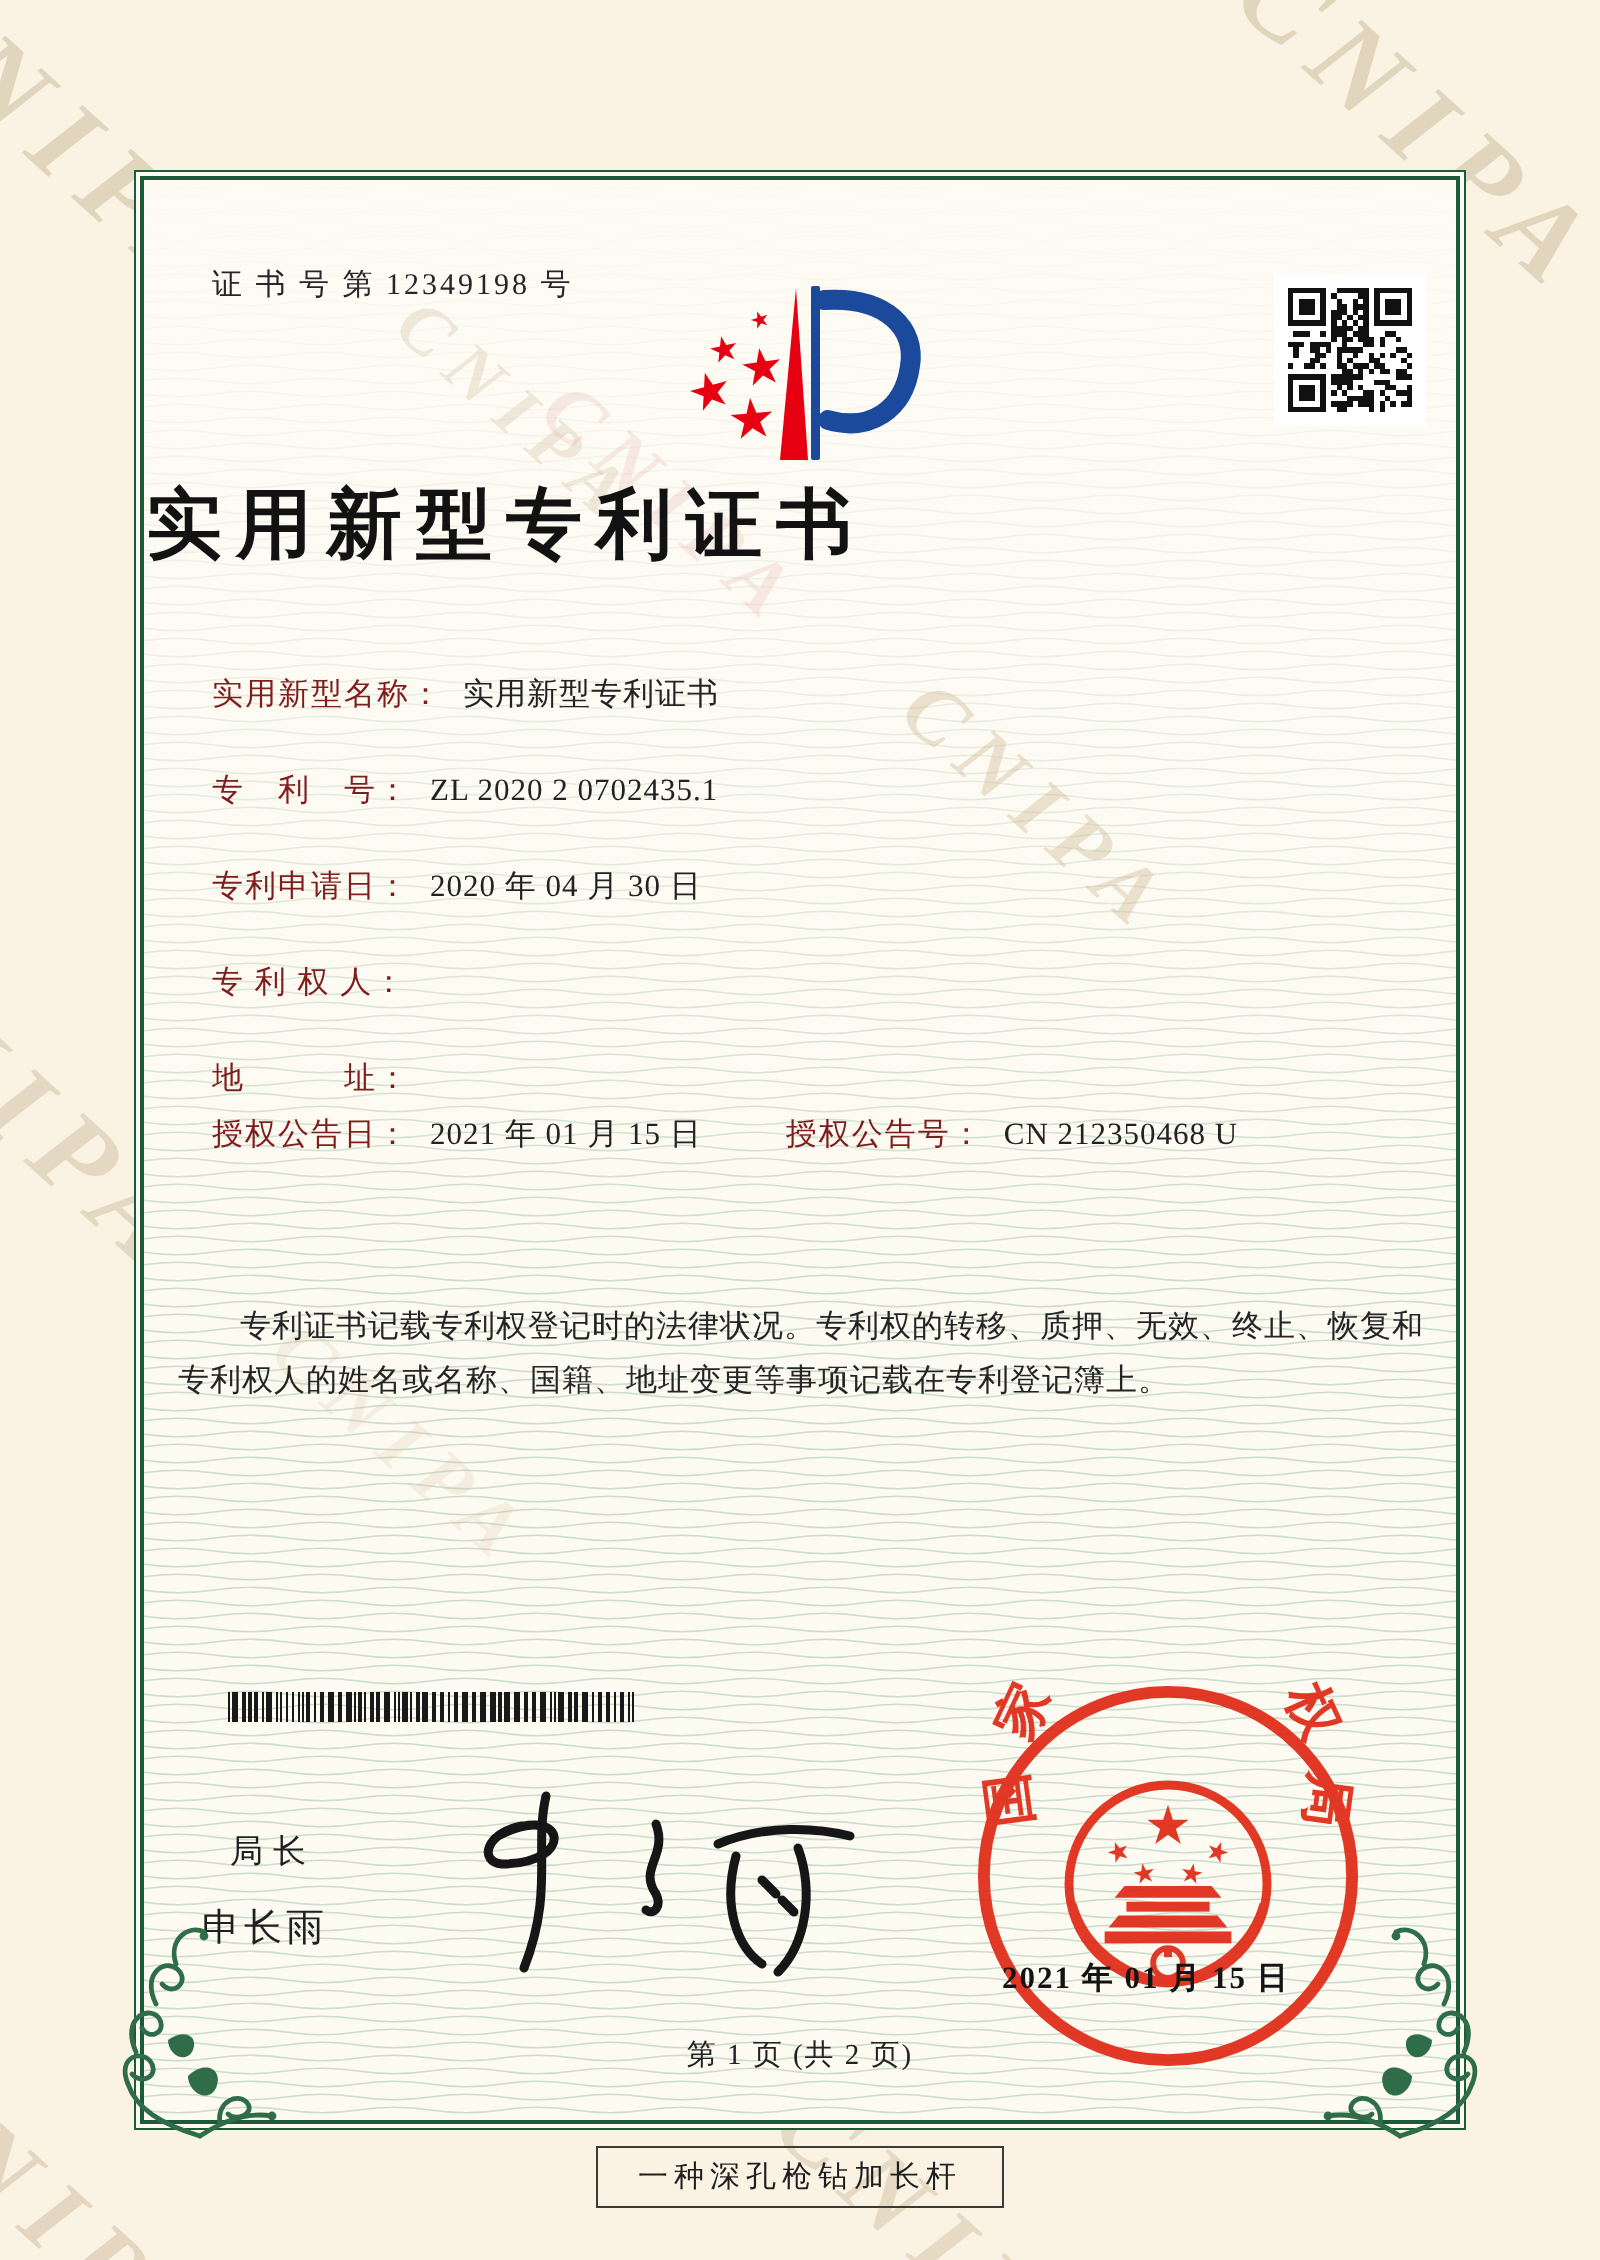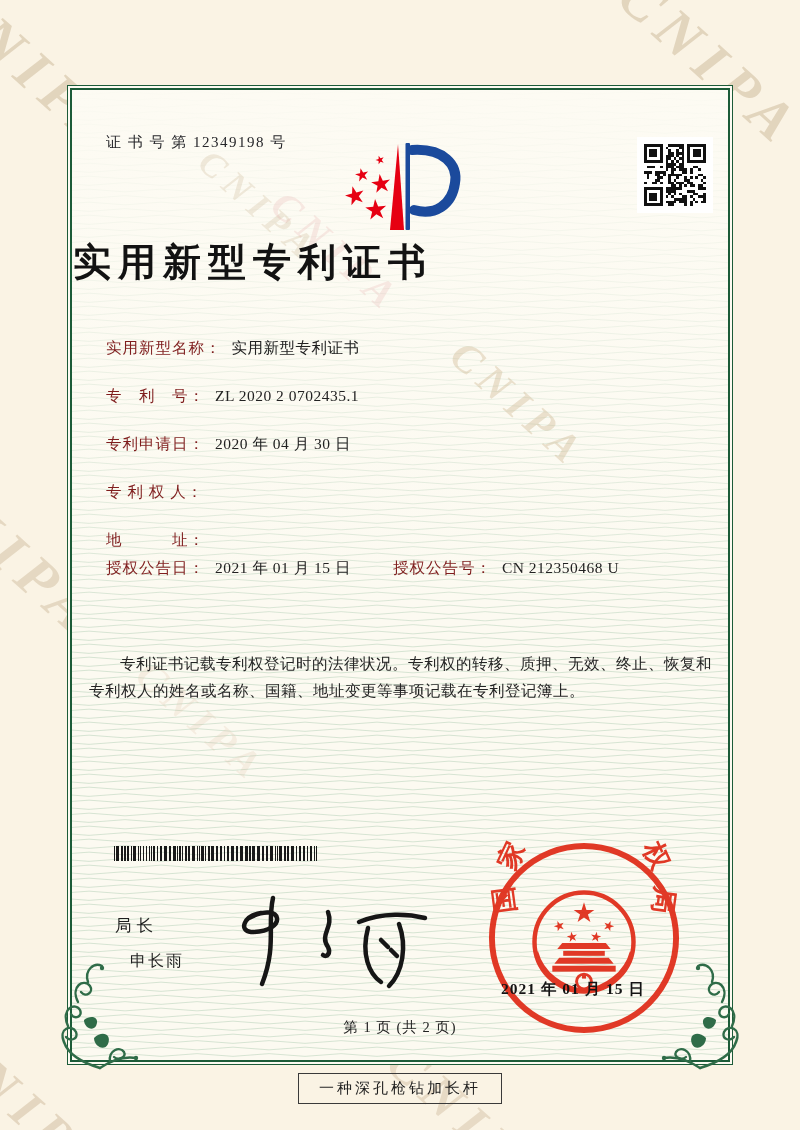--- a/index.html
+++ b/index.html
@@ -53,21 +53,21 @@
   .pair2{margin-left:42px;display:flex;}
 
   
   .paras{position:absolute;left:16px;top:560px;width:638px;font-size:15.5px;line-height:26.5px;color:#242424;}
   .paras p{margin:0;text-indent:2em;letter-spacing:.5px;}
 
   
   #barcode{position:absolute;left:41px;top:755px;width:206px;height:15px;}
   #barcode span{position:absolute;top:0;bottom:0;background:#191919;}
   .official-title{position:absolute;left:42px;top:824px;font-size:16.5px;letter-spacing:5px;color:#1f1f1f;font-family:"Liberation Sans","DejaVu Sans",sans-serif;}
-  .official-name{position:absolute;left:57px;top:860px;font-size:16px;letter-spacing:2px;color:#1f1f1f;font-family:Liberation Serif, serif;}
+  .official-name{position:absolute;left:28px;top:860px;font-size:19px;letter-spacing:2px;color:#1f1f1f;font-family:Liberation Serif, serif;}
   .signature{position:absolute;left:158px;top:793px;width:210px;height:115px;z-index:3;}
   .seal{position:absolute;left:412px;top:748px;width:198px;height:198px;z-index:3;opacity:.93;}
   .seal-date{position:absolute;left:428px;top:888px;z-index:4;font-size:15.5px;font-weight:600;
              letter-spacing:1px;color:#141414;white-space:nowrap;}
   .page-no{position:absolute;left:0;right:0;top:927px;text-align:center;font-size:14.5px;letter-spacing:1px;color:#222;}
 
   
   .flourish{position:absolute;width:100px;height:130px;z-index:5;}
   .flourish-left{left:50px;top:942px;}
   .flourish-right{left:650px;top:942px;transform:scaleX(-1);}

